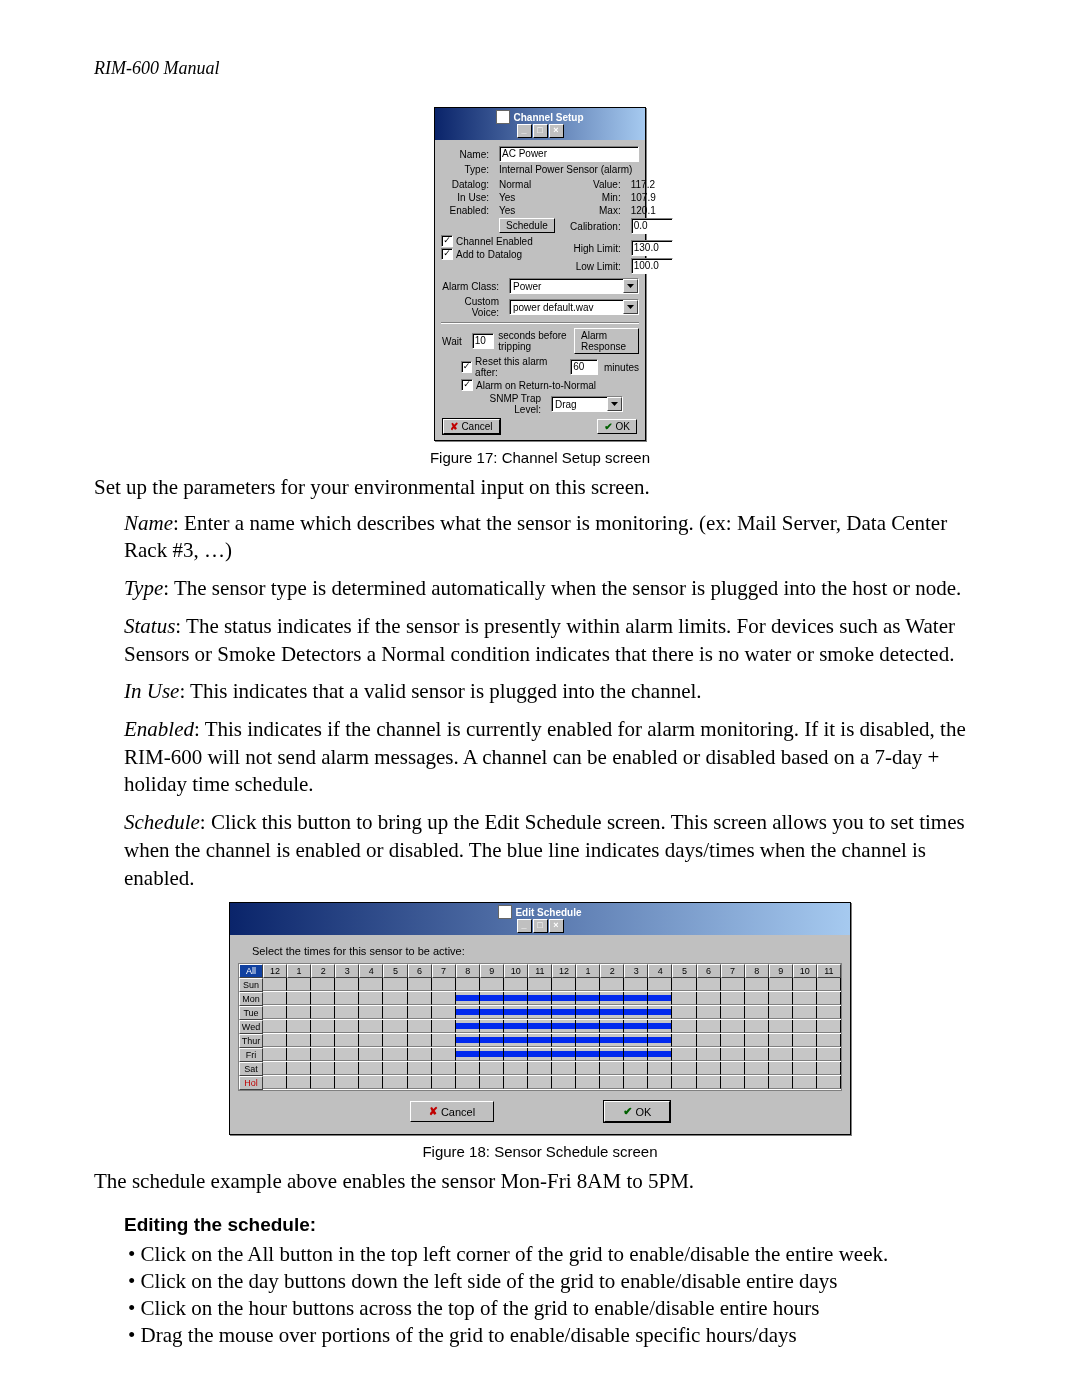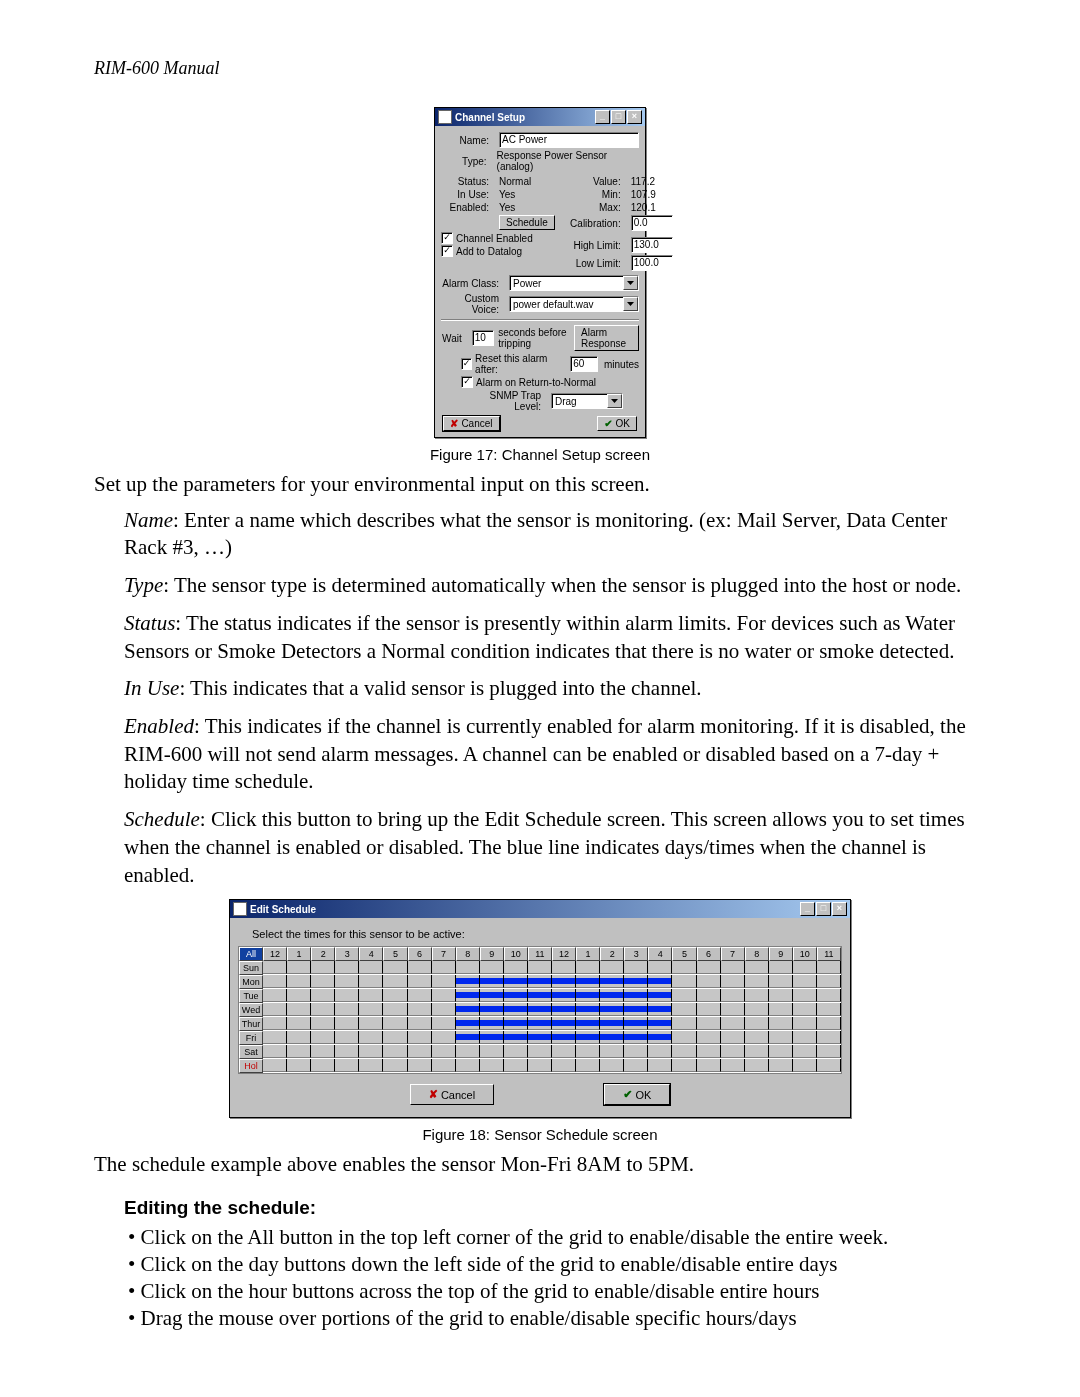--- a/index.html
+++ b/index.html
@@ -67,20 +67,21 @@
   }
   .dlg-title {
     background: linear-gradient(to right, #0a246a, #a6caf0);
     color: #fff;
     font-weight: bold;
     padding: 2px 3px;
     display: flex;
     align-items: center;
     justify-content: space-between;
     font-size: 10px;
+    flex-direction: column;
   }
   .title-left { display: flex; align-items: center; gap: 3px; }
   .mini-icon {
     width: 12px; height: 12px; background: #fff; display: inline-block;
     border: 1px solid #666;
   }
   .winbtns { display: flex; gap: 1px; }
   .winbtn {
     width: 13px; height: 12px; background: #c0c0c0;
     border-top: 1px solid #fff; border-left: 1px solid #fff;
@@ -195,26 +196,26 @@
         <span class="winbtn">×</span>
       </span>
     </div>
     <div class="dlg-body">
       <div class="row">
         <span class="lbl w40">Name:</span>
         <span class="tbox tbox-long">AC Power</span>
       </div>
       <div class="row">
         <span class="lbl w40">Type:</span>
-        <span>Response Power Sensor (analog)</span>
+        <span>Internal Power Sensor (alarm)</span>
       </div>
       <div class="two-col">
         <div class="col">
           <div class="row">
-              <span class="lbl w40">Status:</span>
+              <span class="lbl w40">Datalog:</span>
               <span>Normal</span>
             </div>
           <div class="row">
               <span class="lbl w40">In Use:</span>
               <span>Yes</span>
             </div>
           <div class="row">
               <span class="lbl w40">Enabled:</span>
               <span>Yes</span>
             </div>

